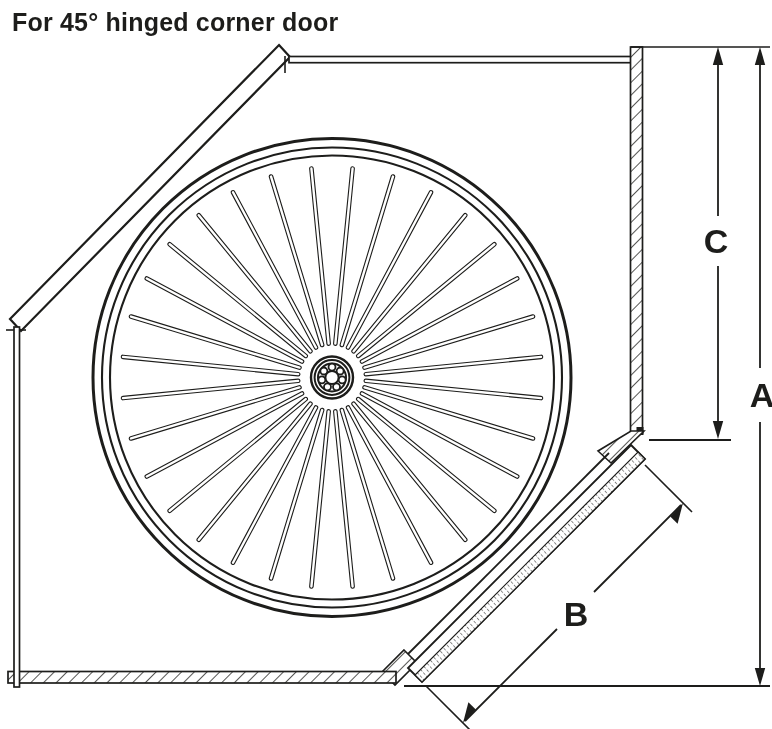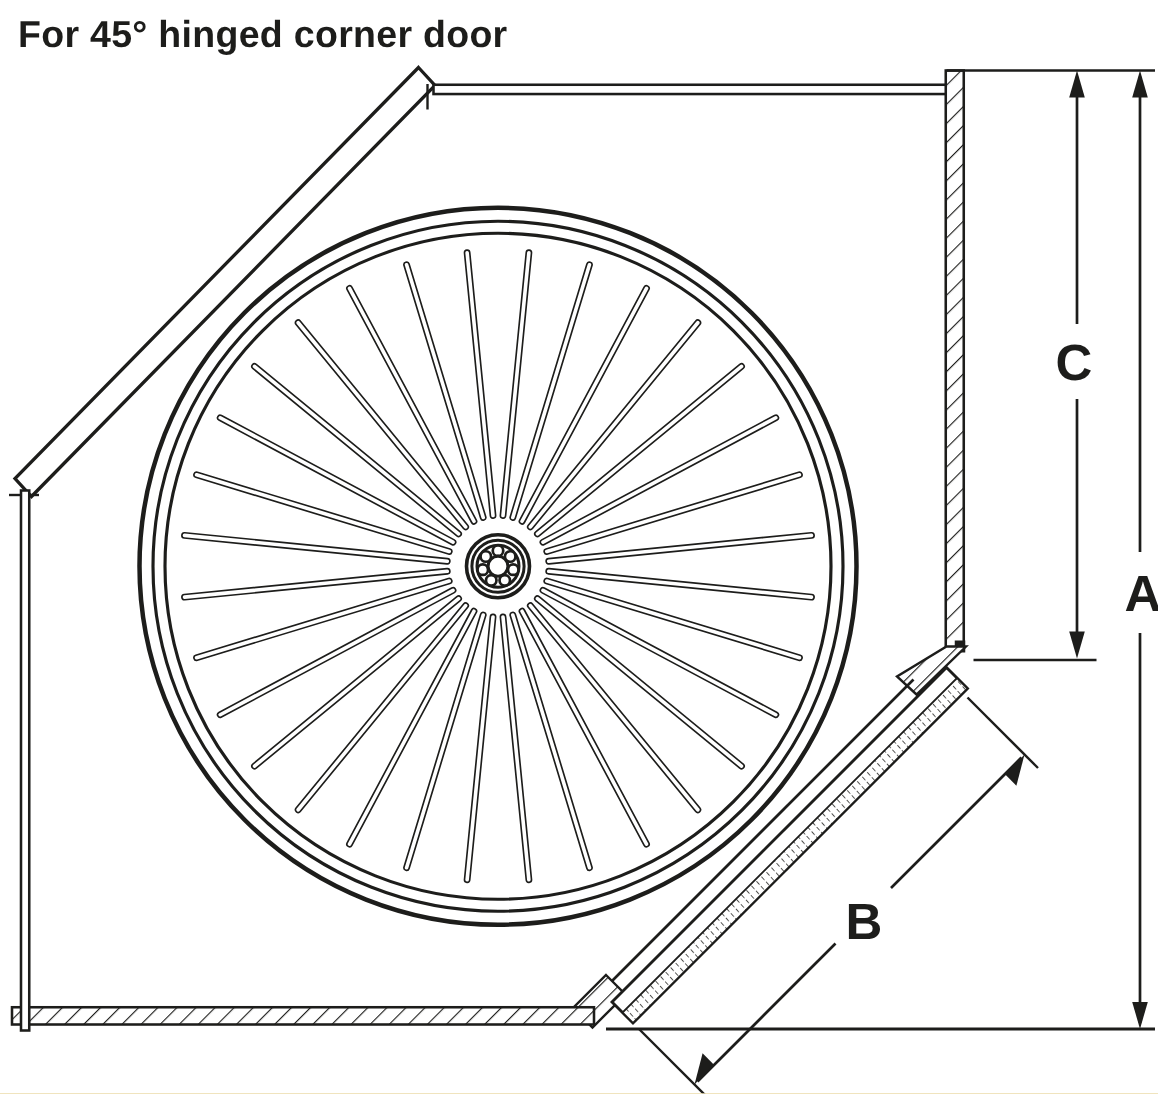--- a/index.html
+++ b/index.html
@@ -1,16 +1,16 @@
 <!DOCTYPE html>
 <html><head>
 <meta charset="utf-8">
 <style>
   html,body{margin:0;padding:0;background:#e9e9e9;}
-  .stage{position:relative;width:772px;height:729px;background:#eab308;overflow:hidden;
+  .stage{position:relative;width:772px;height:729px;background:#5eead4;overflow:hidden;
          font-family:"Liberation Sans", sans-serif;}
   svg{display:block;}
   svg text{font-family:"Liberation Sans", sans-serif;fill:#1d1d1b;}
   .title-text{font-size:25px;font-weight:bold;letter-spacing:0.2px;}
   .dim-label{font-size:34px;font-weight:bold;text-anchor:middle;}
   .ln{stroke:#1d1d1b;fill:none;}
   .fillwhite{fill:#ffffff;}
 </style>
 </head>
 <body>

